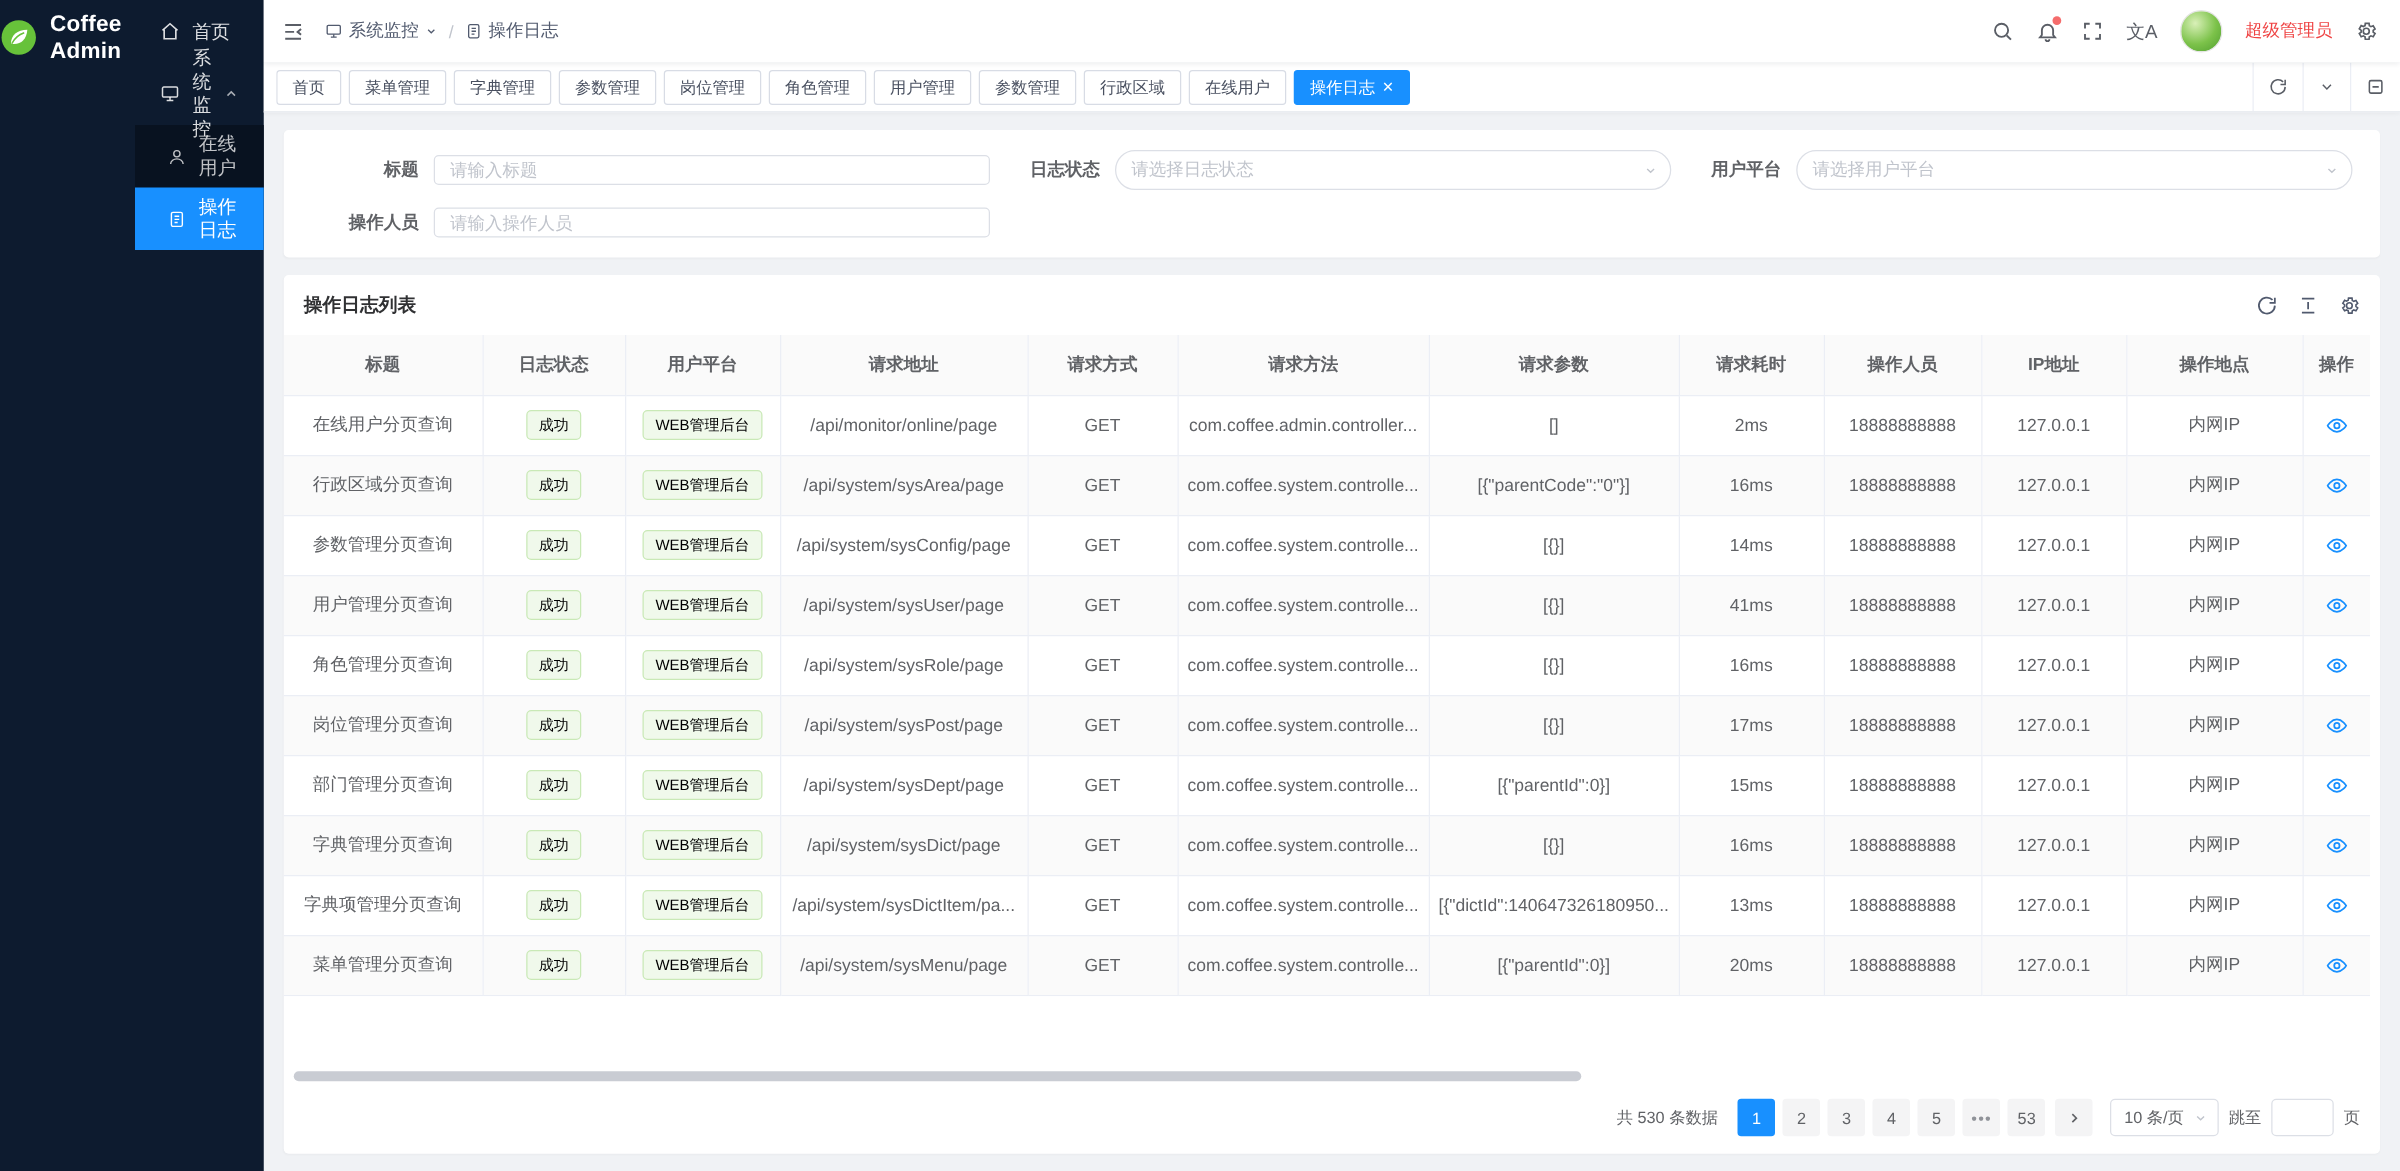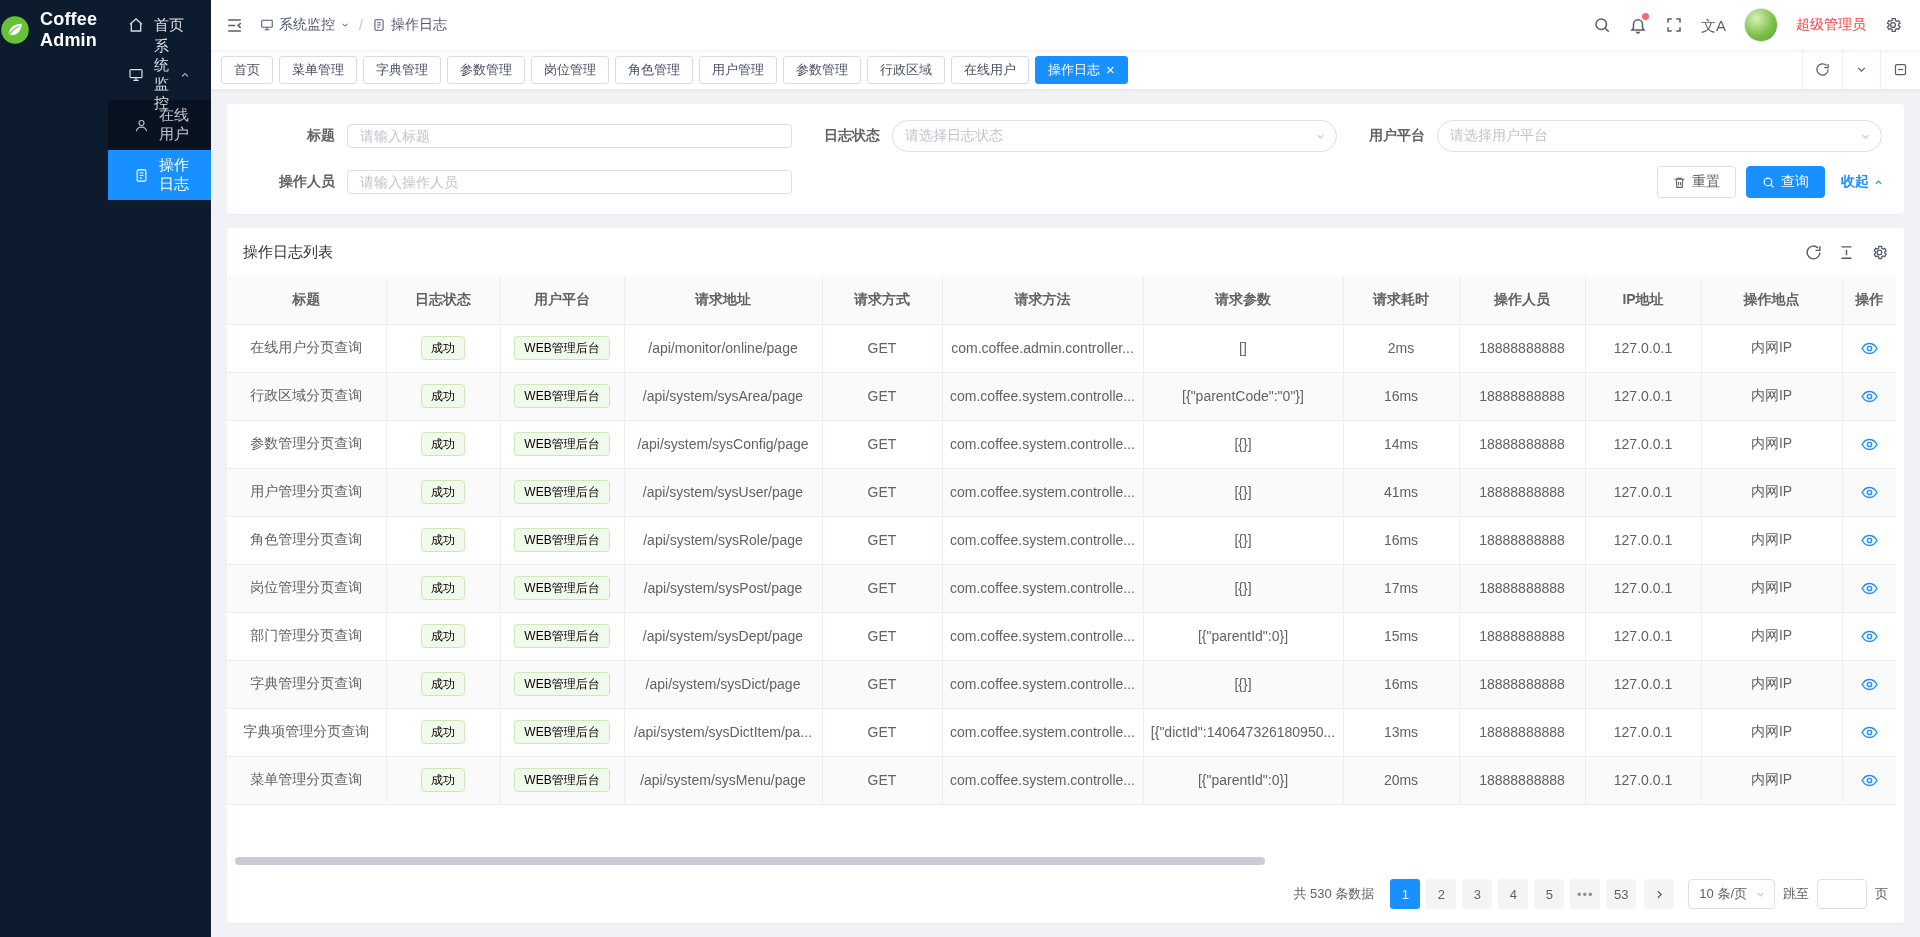--- a/index.html
+++ b/index.html
@@ -52,21 +52,21 @@
 .f-select{flex:1;height:32px;border:1px solid #dcdfe6;border-radius:16px;padding:0 10px 0 12px;display:flex;align-items:center;justify-content:space-between;cursor:pointer;background:#fff}
 .sel-ph{color:#c0c4cc;font-size:14px}
 .sel-caret{color:#c0c4cc;display:flex}
 .filter-actions{margin-left:auto;display:flex;align-items:center;gap:10px}
 .btn{height:32px;padding:0 15px;border-radius:4px;display:inline-flex;align-items:center;gap:6px;font-size:14px;cursor:pointer;border:1px solid #dcdfe6;background:#fff;color:#606266;font-family:inherit}
 .btn.primary{background:#1890ff;border-color:#1890ff;color:#fff}
 .collapse-link{color:#1890ff;display:inline-flex;align-items:center;gap:4px;font-size:14px;cursor:pointer;margin-left:6px;font-weight:600}
 
 .table-card{background:#fff;border-radius:4px;margin-top:14px;flex:1;min-height:0;display:flex;flex-direction:column;box-shadow:0 1px 2px rgba(0,0,0,.03)}
 .table-header-bar{height:48px;display:flex;align-items:center;justify-content:space-between;padding:0 16px;flex-shrink:0}
-.table-title{font-size:15px;font-weight:400;color:#303133}
+.table-title{font-size:15px;font-weight:700;color:#303133}
 .table-tools{display:flex;align-items:center;gap:16px;color:#515a6e}
 .table-tools .tool{cursor:pointer;display:flex}
 .table-wrap{overflow:hidden;flex-shrink:0}
 table{border-collapse:collapse;table-layout:fixed;width:1669px}
 th,td{height:48px;text-align:center;font-size:14px;border-bottom:1px solid #ebeef5;border-right:1px solid #ebeef5;overflow:hidden;white-space:nowrap;text-overflow:ellipsis;padding:0 6px}
 th{background:#fafafa;color:#606266;font-weight:600}
 td{color:#606266;background:#fff}
 tr.striped td{background:#fafafa}
 th:last-child,td:last-child{border-right:none}
 .fixed-col{border-left:1px solid #ebeef5;box-shadow:-5px 0 6px -5px rgba(0,0,0,.10)}
@@ -301,47 +301,20 @@
                   <path d="M6 9l6 6 6-6"></path>
                 </svg>
               </span>
           </div>
         </div>
       </div>
       <div class="filter-row">
         <div class="filter-group">
           <label>操作人员</label>
           <input class="f-input" placeholder="请输入操作人员" style="">
-        </div>
-        <div class="filter-actions">
-          <button class="btn">
-            <span>
-                <svg width="13" height="13" viewBox="0 0 24 24" fill="none" stroke="currentColor" stroke-width="2">
-                  <path d="M3 6h18M8 6V4h8v2M6 6l1 15h10l1-15M10 11v6M14 11v6"></path>
-                </svg>
-              </span>
-            <span>重置</span>
-          </button>
-          <button class="btn primary">
-            <span>
-                <svg width="13" height="13" viewBox="0 0 24 24" fill="none" stroke="currentColor" stroke-width="2.2">
-                  <circle cx="11" cy="11" r="7"></circle>
-                  <path d="M16.5 16.5L21 21"></path>
-                </svg>
-              </span>
-            <span>查询</span>
-          </button>
-          <a class="collapse-link">
-            <span>收起</span>
-            <span>
-                <svg width="11" height="11" viewBox="0 0 24 24" fill="none" stroke="currentColor" stroke-width="2.6">
-                  <path d="M6 15l6-6 6 6"></path>
-                </svg>
-              </span>
-          </a>
         </div>
       </div>
     </div>
 
     <div class="table-card">
       <div class="table-header-bar">
         <span class="table-title">操作日志列表</span>
         <div class="table-tools">
           <span class="tool">
               <svg width="17" height="17" viewBox="0 0 24 24" fill="none" stroke="currentColor" stroke-width="2">

